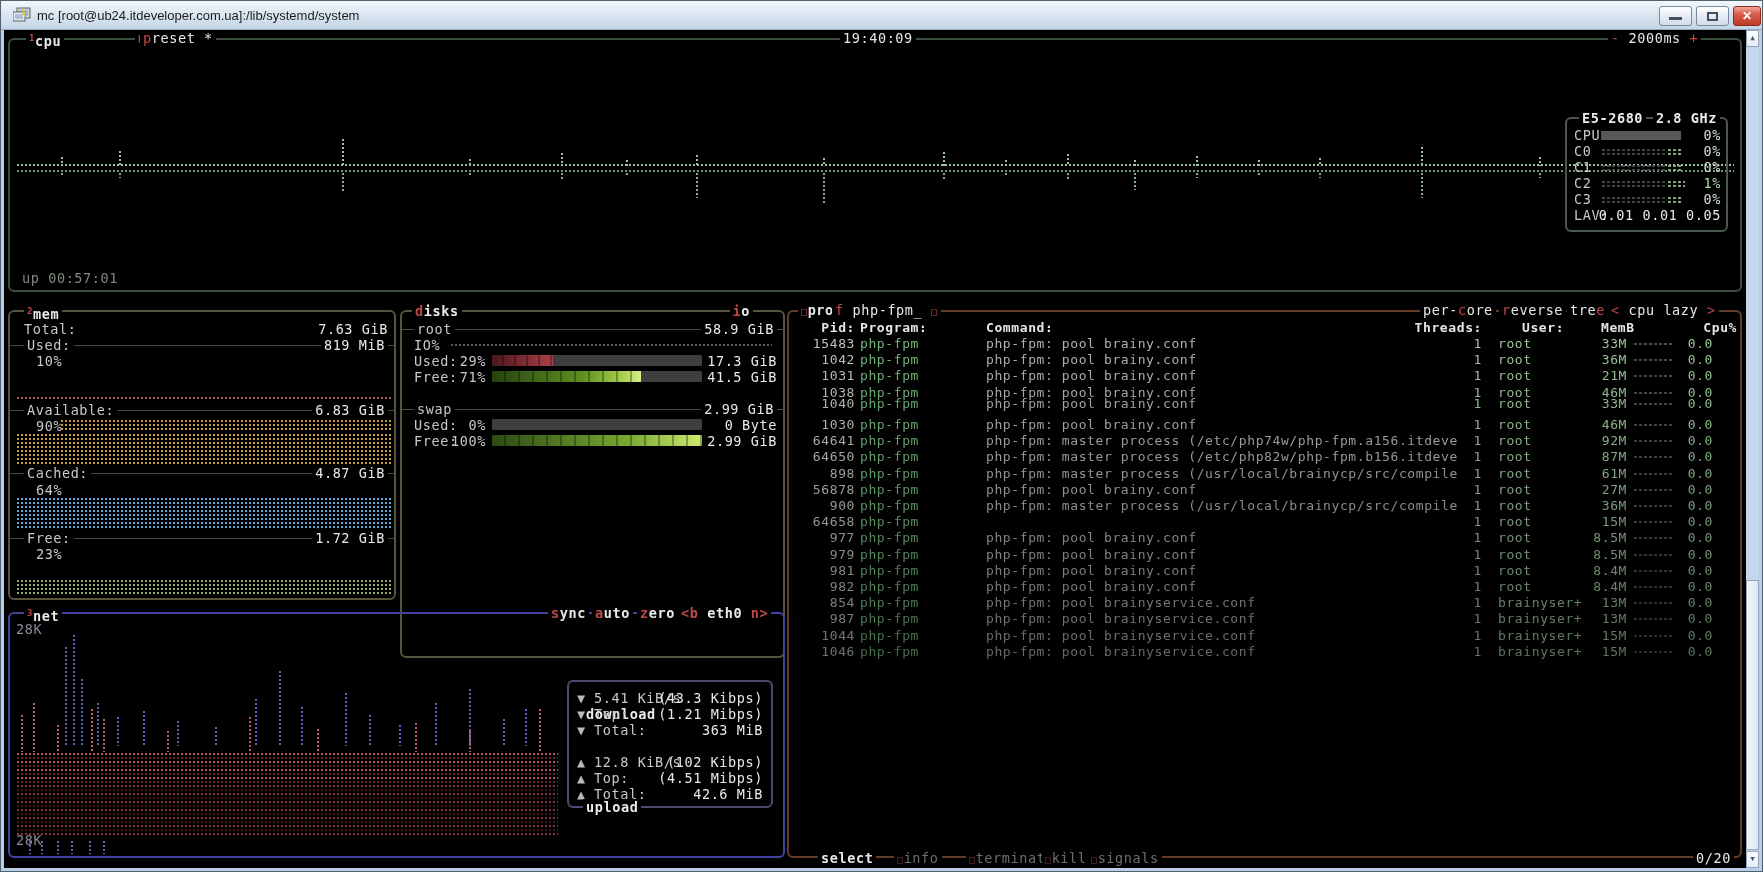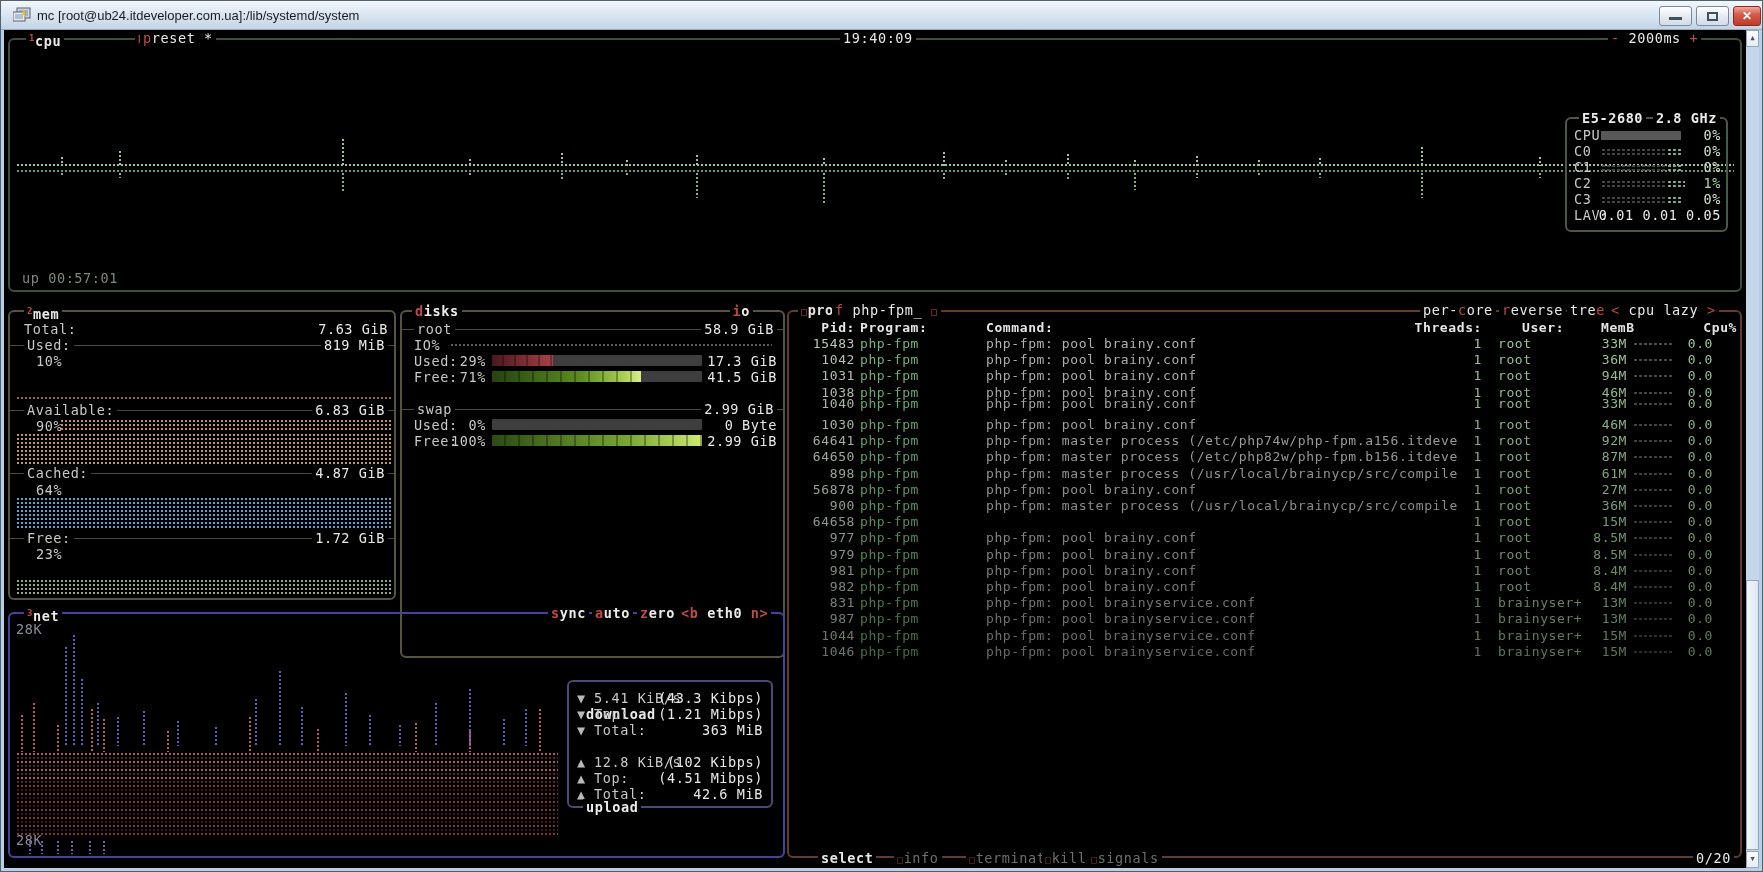--- a/index.html
+++ b/index.html
@@ -286,21 +286,21 @@
         <span class="c-mem">36M</span>
         <span class="dots" style="--c:#4e4e4e;left:846px;top:5px;width:40px;height:6px;background-size:5px 6px;"></span>
         <span class="c-cpu">0.0</span>
       </div>
       <div class="prow" style="top: 368.4px; opacity: 0.956;">
         <span class="c-pid">1031</span>
         <span class="c-prog">php-fpm</span>
         <span class="c-cmd">php-fpm: pool brainy.conf</span>
         <span class="c-thr">1</span>
         <span class="c-usr">root</span>
-        <span class="c-mem">94M</span>
+        <span class="c-mem">21M</span>
         <span class="dots" style="--c:#4e4e4e;left:846px;top:5px;width:40px;height:6px;background-size:5px 6px;"></span>
         <span class="c-cpu">0.0</span>
       </div>
       <div class="prow" style="top: 384.6px; opacity: 0.934;">
         <span class="c-pid">1038</span>
         <span class="c-prog">php-fpm</span>
         <span class="c-cmd">php-fpm: pool brainy.conf</span>
         <span class="c-thr">1</span>
         <span class="c-usr">root</span>
         <span class="c-mem">46M</span>
@@ -420,21 +420,21 @@
         <span class="c-pid">982</span>
         <span class="c-prog">php-fpm</span>
         <span class="c-cmd">php-fpm: pool brainy.conf</span>
         <span class="c-thr">1</span>
         <span class="c-usr">root</span>
         <span class="c-mem">8.4M</span>
         <span class="dots" style="--c:#4e4e4e;left:846px;top:5px;width:40px;height:6px;background-size:5px 6px;"></span>
         <span class="c-cpu">0.0</span>
       </div>
       <div class="prow" style="top: 595.2px; opacity: 0.648;">
-        <span class="c-pid">831</span>
+        <span class="c-pid">854</span>
         <span class="c-prog">php-fpm</span>
         <span class="c-cmd">php-fpm: pool brainyservice.conf</span>
         <span class="c-thr">1</span>
         <span class="c-usr">brainyser+</span>
         <span class="c-mem">13M</span>
         <span class="dots" style="--c:#4e4e4e;left:846px;top:5px;width:40px;height:6px;background-size:5px 6px;"></span>
         <span class="c-cpu">0.0</span>
       </div>
       <div class="prow" style="top: 611.4px; opacity: 0.626;">
         <span class="c-pid">987</span>

